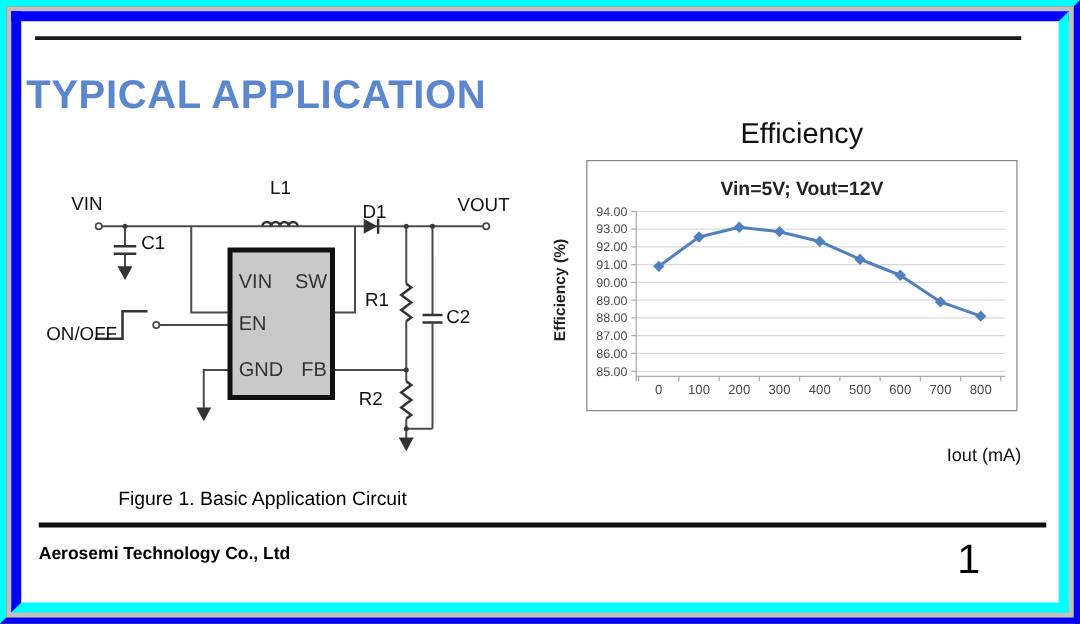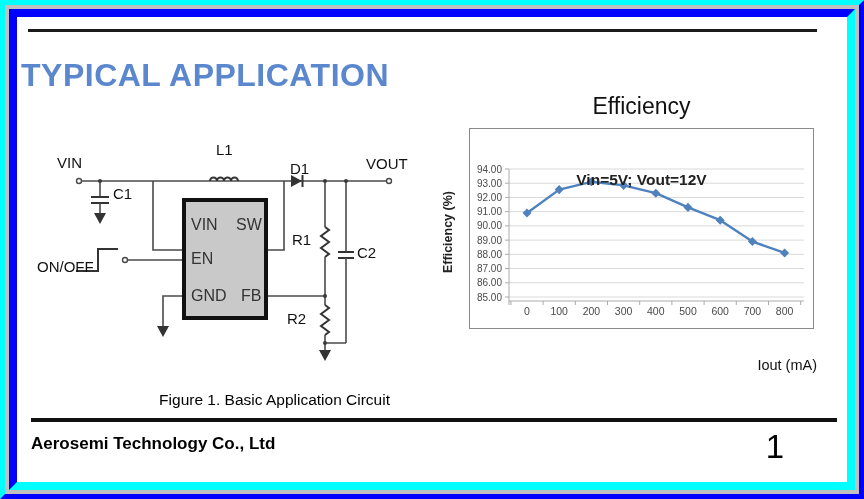--- a/index.html
+++ b/index.html
@@ -16,30 +16,30 @@
   .section-title { left:4px; top:40px; font-size:32px; font-weight:800; letter-spacing:.5px;
                    color: var(--accent,#5b87ce); }
   .circuit-svg { left:13px; top:113px; }
   svg text { font-family:"Liberation Sans", sans-serif; }
   .wire { stroke:#4a4a4a; stroke-width:1.6; fill:none; }
   .comp { stroke:#333; stroke-width:2; fill:none; }
   .clabel { font-size:15px; fill:#111; }
   .pinlabel { font-size:16px; fill:#333; }
   .chart-title { left:452px; top:76px; width:345px; text-align:center; font-size:23px; color:#111; }
   .chart-box { left:452px; top:111px; width:345px; height:201px; border:1px solid #8a8a8a; background:#fff; }
-  .chart-subtitle { left:0; top:14px; width:100%; text-align:center; font-size:15.5px; font-weight:bold; color:#222;margin-top:28px; }
+  .chart-subtitle { left:0; top:14px; width:100%; text-align:center; font-size:15.5px; font-weight:bold; color:#222; }
   .plot { left:0; top:0; }
   .ylabel { left:352px; top:207px; width:160px; height:16px; text-align:center;
             transform:rotate(-90deg); font-size:12.5px; font-weight:bold; color:#222; }
   .xlabel { left:480px; top:340px; width:320px; text-align:right; font-size:14.5px; color:#111; }
-  .caption { top:374px; width:360px; text-align:right; font-size:15.5px; color:#000; }
+  .caption { top:374px; width:360px; text-align:center; font-size:15.5px; color:#000; }
   .caption-1 { left:13px; }
   .caption-2 { left:451px; }
   .footer-rule { left:14px; top:401px; width:806px; height:4px; background:#111; }
-  .company { left:14px; top:417px; font-size:17px; font-weight:bold; color:#000; }
+  .company { left:14px; top:417px; font-size:14px; font-weight:bold; color:#000; }
   .page-num { left:708px; top:411px; width:100px; text-align:center; font-size:33px; color:#000; }
 </style>
 </head>
 <body>
 
 <div class="page">
  <div class="frame1">
   <div class="frame2">
    <div class="frame3">
 

